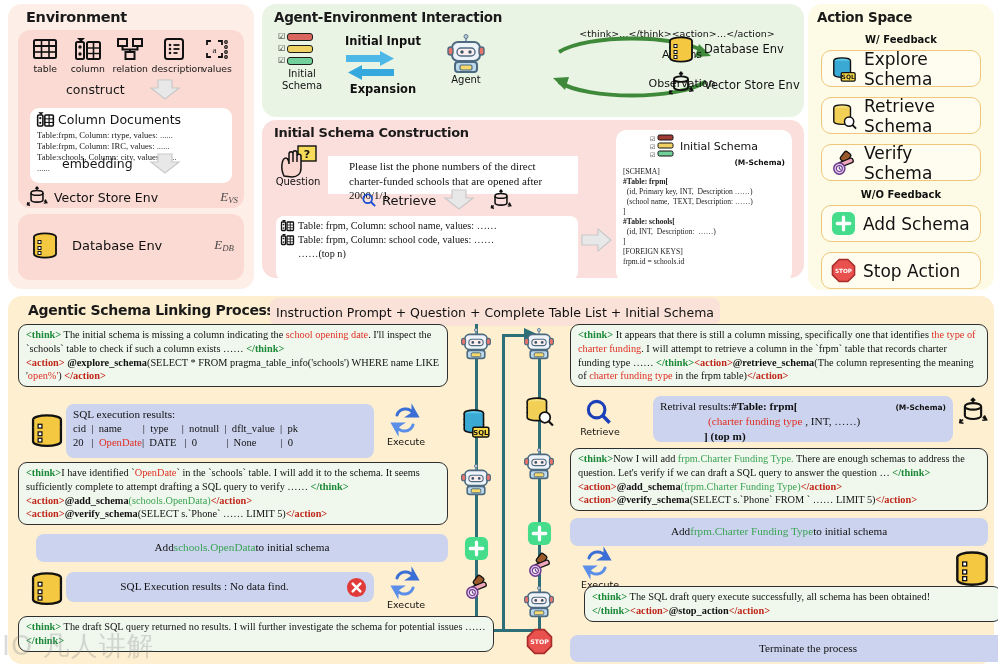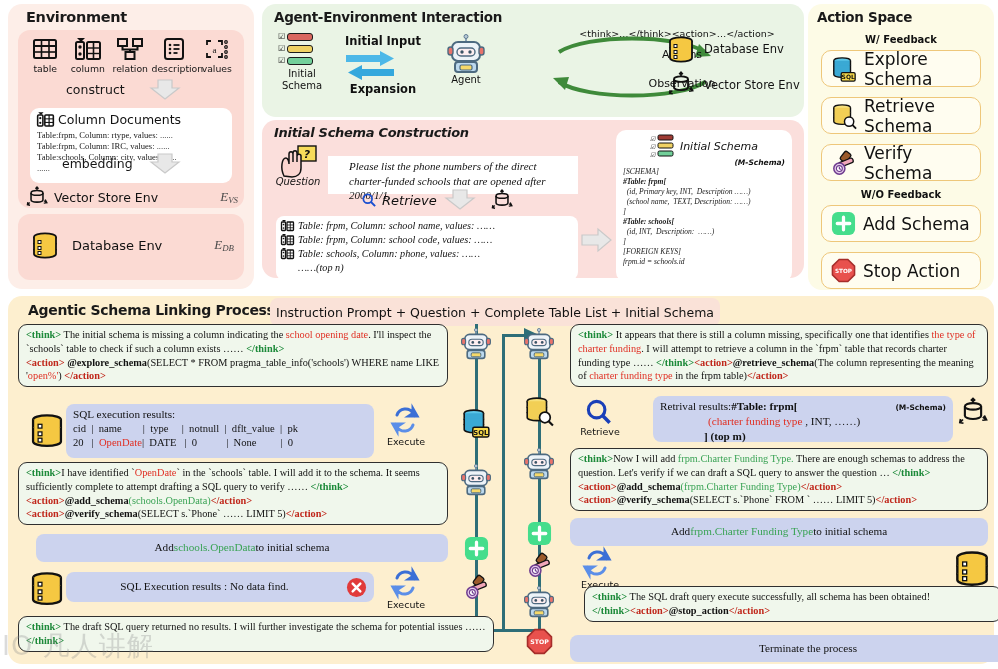--- a/index.html
+++ b/index.html
@@ -46,21 +46,21 @@
   #expcap { position:absolute; left:78px; top:30px; width:86px; text-align:center; }
   #expcap .t { font-family:"DejaVu Sans",sans-serif; font-size:11.5px; color:#111; font-weight:600;}
   #agentcap { position:absolute; left:172px; top:30px; width:64px; text-align:center; }
   #tagline { position:absolute; left:290px; top:24px; width:250px; text-align:center; font-family:"DejaVu Sans",sans-serif; font-size:9.5px; color:#111; }
   #actlbl { position:absolute; left:330px; top:44px; width:180px; text-align:center; font-family:"DejaVu Sans",sans-serif; font-size:11px; color:#111; }
   #obslbl { position:absolute; left:330px; top:73px; width:180px; text-align:center; font-family:"DejaVu Sans",sans-serif; font-size:11px; color:#111; }
   #dbenvlbl { position:absolute; left:442px; top:38px; font-family:"DejaVu Sans",sans-serif; font-size:11.5px; color:#111; }
   #vsenvlbl { position:absolute; left:442px; top:74px; font-family:"DejaVu Sans",sans-serif; font-size:11.5px; color:#111; }
 
   
-  #isc { left:262px; top:120px; width:542px; height:158px; background:#fbdfdc;font-style:italic; }
+  #isc { left:262px; top:120px; width:542px; height:158px; background:#fbdfdc; }
   #isc .ttl { position:absolute; left:12px; top:5px; font-size:13px; }
   #qbox { position:absolute; left:66px; top:36px; width:250px; height:38px; background:#fff; border-radius:0; padding:3px 21px;
           font-family:"Liberation Serif",serif; font-size:11px; color:#111; line-height:1.32; }
   #qcap { position:absolute; left:8px; top:56px; width:56px; text-align:center; font-family:"DejaVu Sans",sans-serif; font-size:10px; color:#111; }
   #retrieve-row { position:absolute; left:100px; top:68px; display:flex; align-items:center; gap:6px; }
   #retrieve-row .rt { font-family:"DejaVu Sans",sans-serif; font-size:13px; color:#111; }
   #cands { position:absolute; left:14px; top:96px; width:302px; height:64px; background:#fff; border-radius:8px; padding:3px 5px; }
   #cands .cl { font-family:"Liberation Serif",serif; font-size:10.2px; color:#111; line-height:1.36; display:flex; gap:4px; align-items:center;}
   #schemacard { position:absolute; left:354px; top:10px; width:176px; height:152px; background:#fff; border-radius:10px; padding:4px 7px; }
   #schemacard .hd { display:flex; align-items:center; justify-content:center; gap:4px; }
@@ -392,33 +392,20 @@
           <circle cx="5" cy="9" r="1.7" fill="#111"></circle>
           <circle cx="5" cy="16" r="1.7" fill="#111"></circle>
           <rect x="12" y="4" width="13" height="17" rx="1.5" fill="none" stroke="#111" stroke-width="2.6"></rect>
           <line x1="18.5" y1="4" x2="18.5" y2="21" stroke="#111" stroke-width="1.8"></line>
           <line x1="12" y1="10" x2="25" y2="10" stroke="#111" stroke-width="1.6"></line>
           <line x1="12" y1="15.5" x2="25" y2="15.5" stroke="#111" stroke-width="1.6"></line>
           <polygon points="2,0 10,0 6,4" fill="#111"></polygon>
         </svg>
       <span>Table: frpm, Column: school code, values: ……</span>
     </div>
-    <div class="cl">
-      <svg width="13" height="13" viewBox="0 0 26 22">
-          <rect x="1" y="4" width="8" height="17" rx="1.5" fill="none" stroke="#111" stroke-width="2.6"></rect>
-          <circle cx="5" cy="9" r="1.7" fill="#111"></circle>
-          <circle cx="5" cy="16" r="1.7" fill="#111"></circle>
-          <rect x="12" y="4" width="13" height="17" rx="1.5" fill="none" stroke="#111" stroke-width="2.6"></rect>
-          <line x1="18.5" y1="4" x2="18.5" y2="21" stroke="#111" stroke-width="1.8"></line>
-          <line x1="12" y1="10" x2="25" y2="10" stroke="#111" stroke-width="1.6"></line>
-          <line x1="12" y1="15.5" x2="25" y2="15.5" stroke="#111" stroke-width="1.6"></line>
-          <polygon points="2,0 10,0 6,4" fill="#111"></polygon>
-        </svg>
-      <span>Table: schools, Column: phone, values: ……</span>
-    </div>
     <div class="cl" style="padding-left:17px;">
       <span>……(top n)</span>
     </div>
   </div>
 
   <div style="position:absolute;left:320px;top:108px;">
     <svg width="30" height="24" viewBox="0 0 30 24">
         <path d="M0 7 L16 7 L16 1 L29 12 L16 23 L16 17 L0 17 Z" fill="#e8e8e8" stroke="#c9c9c9" stroke-width="1.2"></path>
       </svg>
   </div>

